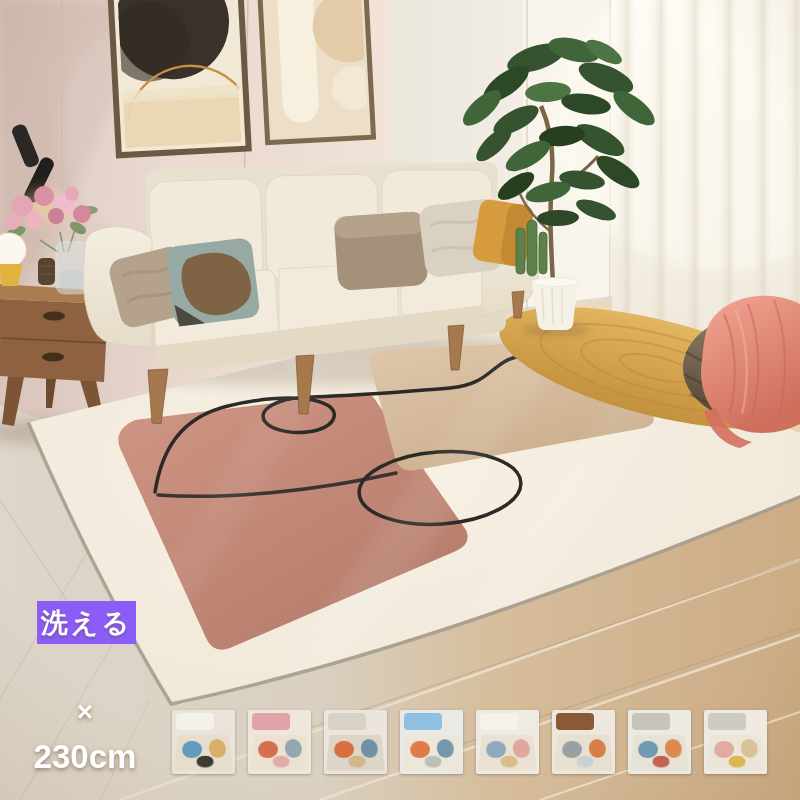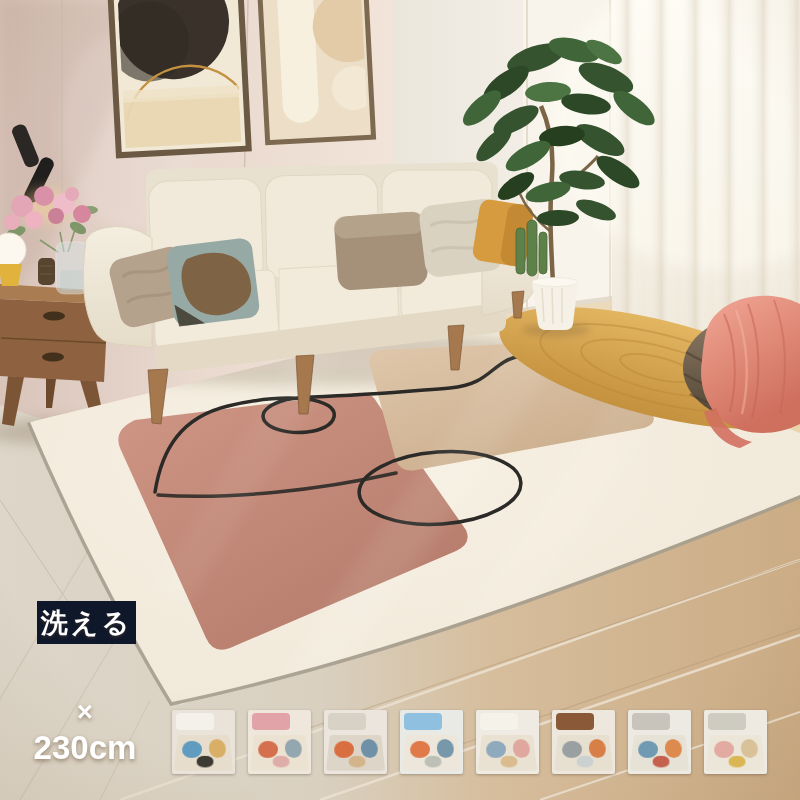--- a/index.html
+++ b/index.html
@@ -349,25 +349,25 @@
       <line x1="542" y1="288" x2="544" y2="322" stroke="#e4ddcc" stroke-width="1.5"></line>
       <line x1="552" y1="288" x2="553" y2="324" stroke="#e4ddcc" stroke-width="1.5"></line>
       <line x1="562" y1="288" x2="562" y2="323" stroke="#e4ddcc" stroke-width="1.5"></line>
       <ellipse cx="555" cy="282" rx="23" ry="4.5" fill="#fbf8f0" stroke="#e6e0d1" stroke-width="0.6"></ellipse>
     </g>
   </g>
 
   <rect x="0" y="0" width="800" height="800" fill="url(#gVignette)"></rect>
 </svg>
 
-<div class="badge" style="background: #0f172a; color: rgb(255, 255, 255);">
+<div class="badge" style="background: #8b5cf6; color: rgb(255, 255, 255);">
   <span>洗える</span>
 </div>
 <div class="size-line size-x" style="color: rgb(255, 255, 255);">×</div>
-<div class="size-line size-230" style="color: rgb(255, 255, 255);">230cm</div>
+<div class="size-line size-230" style="color: rgb(255, 255, 255); margin-top: 9px;">230cm</div>
 
 <div class="thumbs">
   <div class="thumb" style="--wall: #eae3da; --furn: #f4f1ea; --rug: #e6ddcc; --a1: #5f9cbf; --a2: #d9ae66; --a3: #2e2b26;">
     <span class="t-furn"></span>
     <span class="t-rug">
           <i class="t-a1"></i>
           <i class="t-a2"></i>
           <i class="t-a3"></i>
         </span>
   </div>

